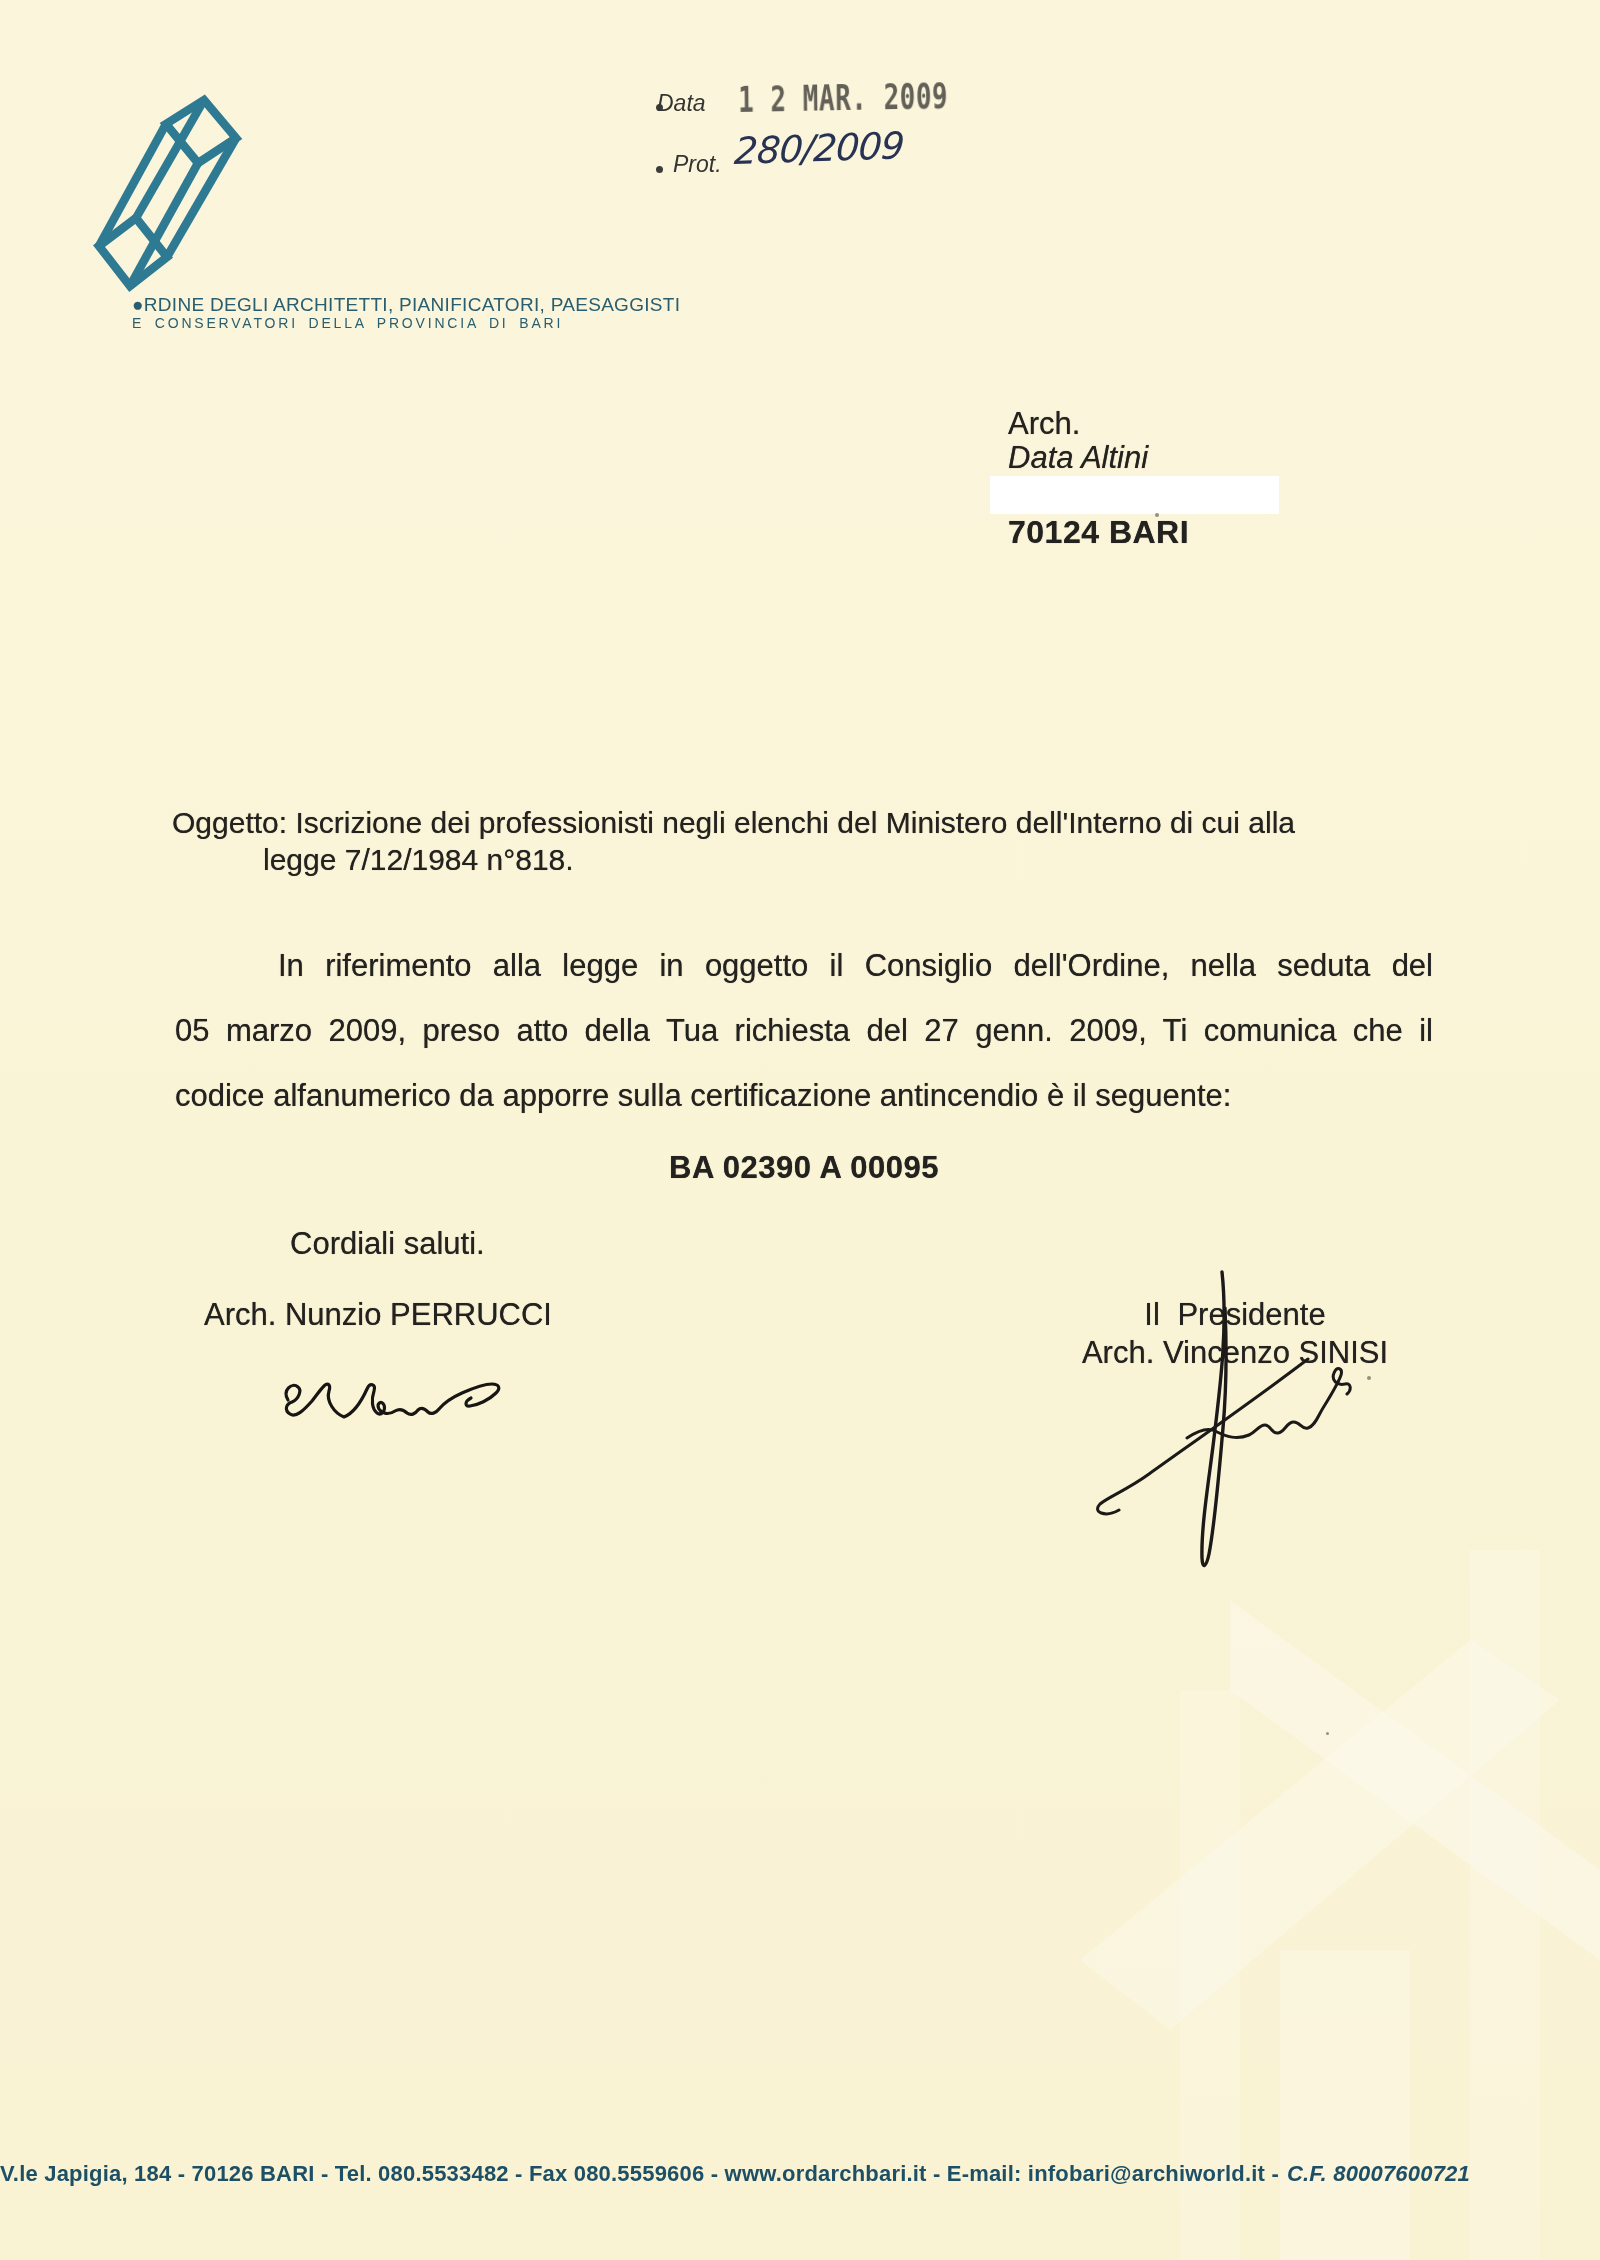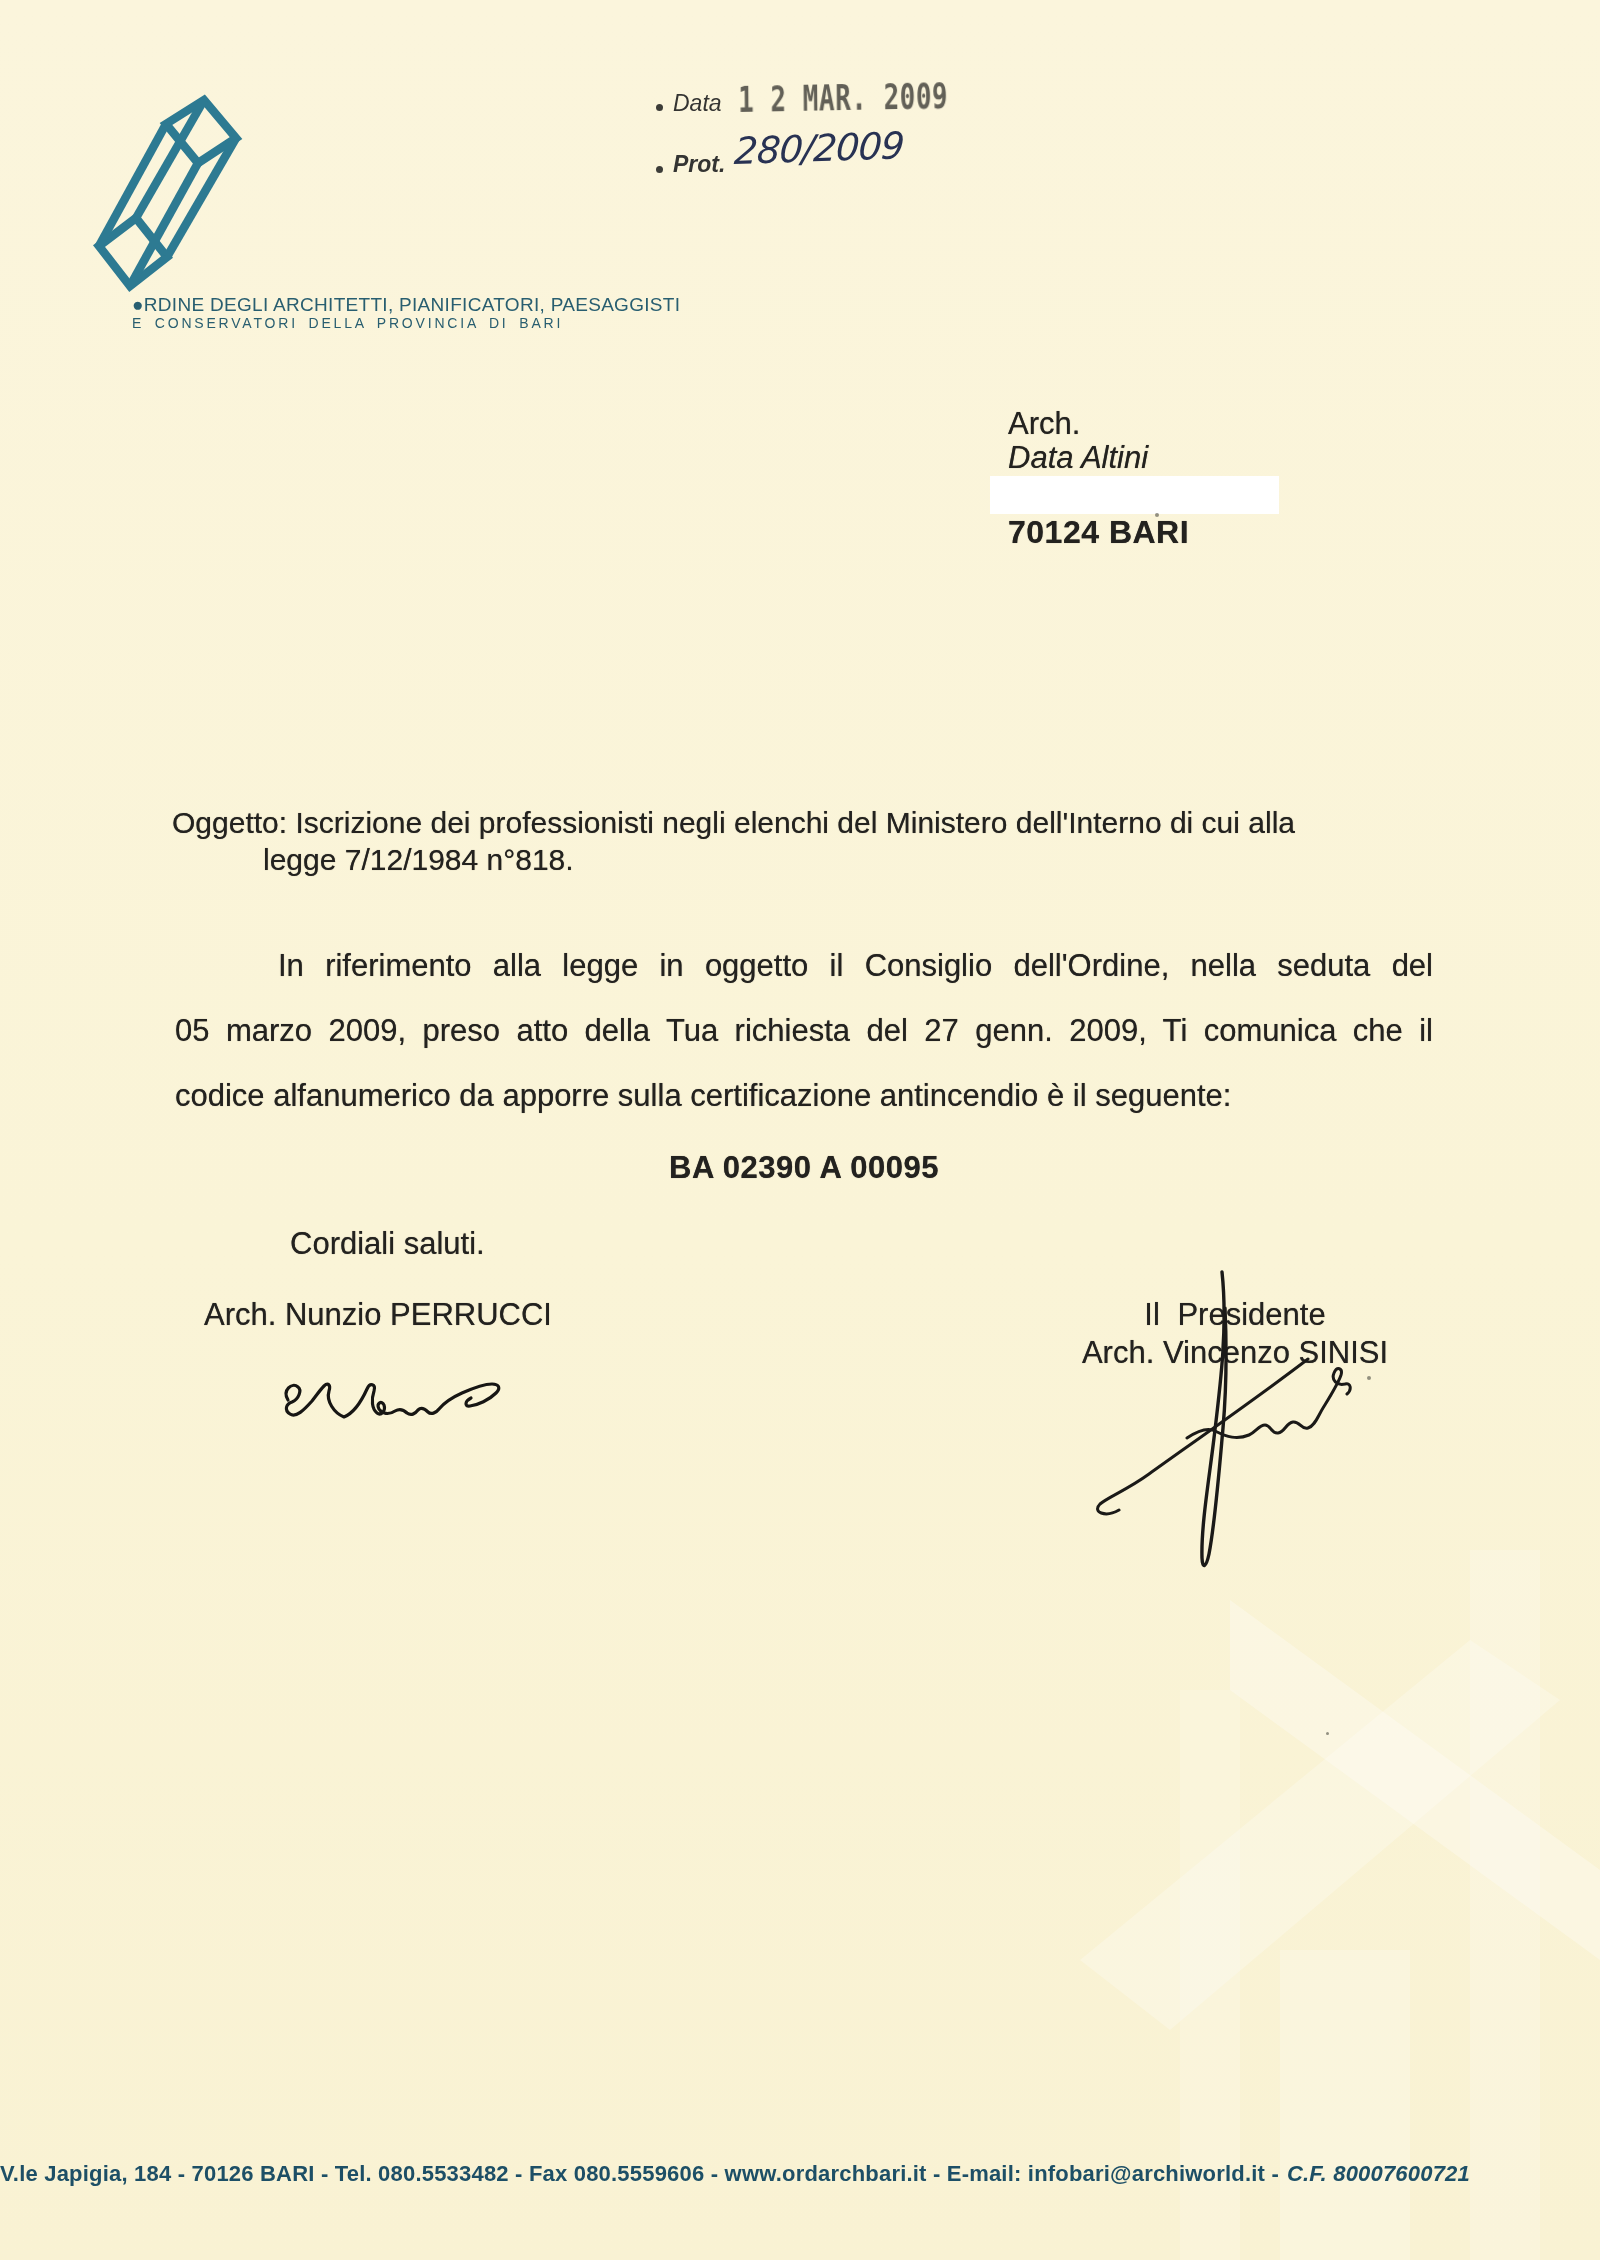--- a/index.html
+++ b/index.html
@@ -13,21 +13,21 @@
 
   
   .logo{left:86px;top:90px;width:176px;height:205px;color:var(--logo-teal,#2d7a92);}
   .org1{left:132px;top:294px;font-size:19px;letter-spacing:.3px;color:var(--org-text,#285e70);}
   .org2{left:132px;top:315px;font-size:14px;letter-spacing:2.8px;word-spacing:4px;color:var(--org-text,#285e70);}
 
   
   .bullet{width:7px;height:7px;border-radius:50%;background:#3c3c38;}
   .b1{left:656px;top:104px;} .b2{left:656px;top:166px;}
   .meta-label{font-size:23px;font-style:italic;color:#343432;}
-  .lbl-data{left:673px;top:90px;text-align:center;} .lbl-prot{left:673px;top:151px;font-weight:bold;}
+  .lbl-data{left:657px;top:90px;text-align:center;} .lbl-prot{left:673px;top:151px;}
   .stamp{
     left:738px;top:80px;font-family:"DejaVu Sans Mono",monospace;font-weight:700;
     font-size:26px;letter-spacing:.5px;color:var(--stamp-gray,#56544c);
     transform:scaleY(1.35) rotate(-.8deg);transform-origin:left top;
     filter:blur(.4px);opacity:.92;
   }
   .prot-value{
     left:736px;top:130px;font-family:"DejaVu Sans",sans-serif;font-style:italic;
     font-size:37px;letter-spacing:-1px;color:var(--handwriting-blue,#283253);
     transform:rotate(-2deg) skewX(-6deg);transform-origin:left top;

